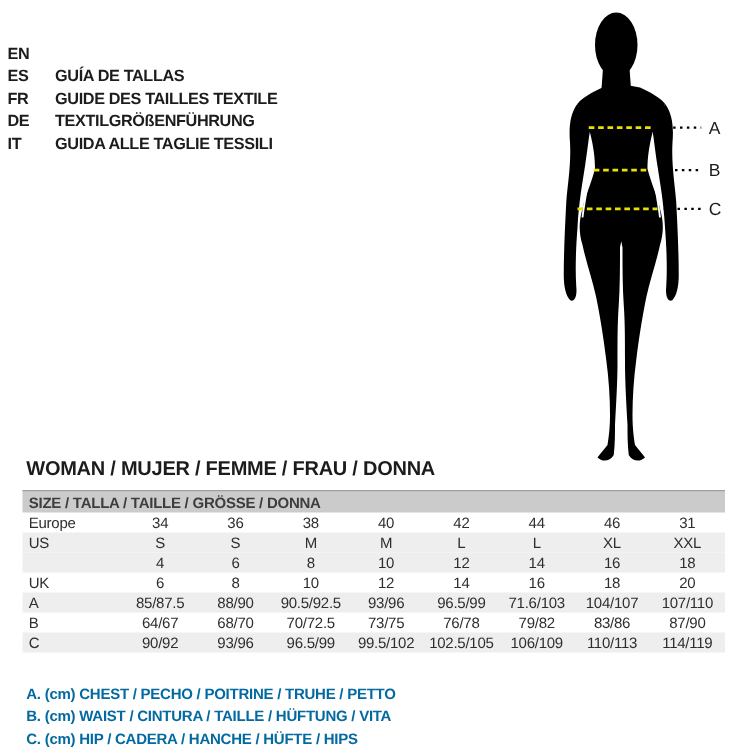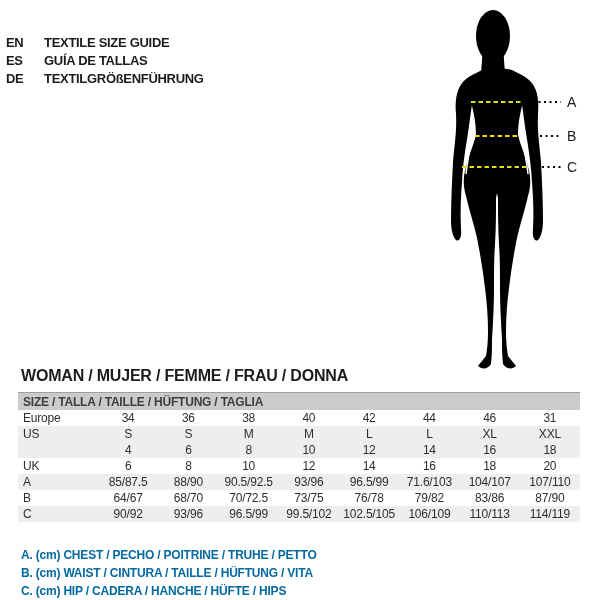--- a/index.html
+++ b/index.html
@@ -33,29 +33,36 @@
     letter-spacing:-0.2px;color:#0369a1;}
 </style>
 </head>
 <body>
 
 <div class="canvas">
 
   <div class="lang-block">
     <div class="lang-row">
       <span class="lang-code">EN</span>
-      <span class="lang-label">TEXTILE SIZE GUIDE</span>
     </div>
     <div class="lang-row">
       <span class="lang-code">ES</span>
       <span class="lang-label">GUÍA DE TALLAS</span>
     </div>
     <div class="lang-row">
+      <span class="lang-code">FR</span>
+      <span class="lang-label">GUIDE DES TAILLES TEXTILE</span>
+    </div>
+    <div class="lang-row">
       <span class="lang-code">DE</span>
       <span class="lang-label">TEXTILGRÖßENFÜHRUNG</span>
+    </div>
+    <div class="lang-row">
+      <span class="lang-code">IT</span>
+      <span class="lang-label">GUIDA ALLE TAGLIE TESSILI</span>
     </div>
   </div>
 
   <svg class="figure" width="170" height="380" viewBox="0 0 170 380">
     <g fill="#000000">
       <ellipse cx="63" cy="36" rx="17" ry="26"></ellipse>
       <path d="M53,46 L73,46 L75,74 Q63,81 51,74 Z"></path>
       <path d="
         M52,70
         C44,74 37,77 32,83
@@ -126,21 +133,21 @@
     <line x1="101" y1="167" x2="131" y2="167" stroke-width="1.8" stroke-dasharray="2 3.5" stroke="#000000"></line>
 
     <text class="marker-letter" x="137" y="107">A</text>
     <text class="marker-letter" x="137" y="141">B</text>
     <text class="marker-letter" x="137" y="172">C</text>
   </svg>
 
   <div class="section-title">WOMAN / MUJER / FEMME / FRAU / DONNA</div>
 
   <div class="size-table">
-    <div class="thead">SIZE / TALLA / TAILLE / HÜFTUNG / TAGLIA</div>
+    <div class="thead">SIZE / TALLA / TAILLE / GRÖSSE / DONNA</div>
     <div id="rows-container">
         <div class="trow">
           <div class="lbl">Europe</div>
           <div class="cell">34</div>
           <div class="cell">36</div>
           <div class="cell">38</div>
           <div class="cell">40</div>
           <div class="cell">42</div>
           <div class="cell">44</div>
           <div class="cell">46</div>

